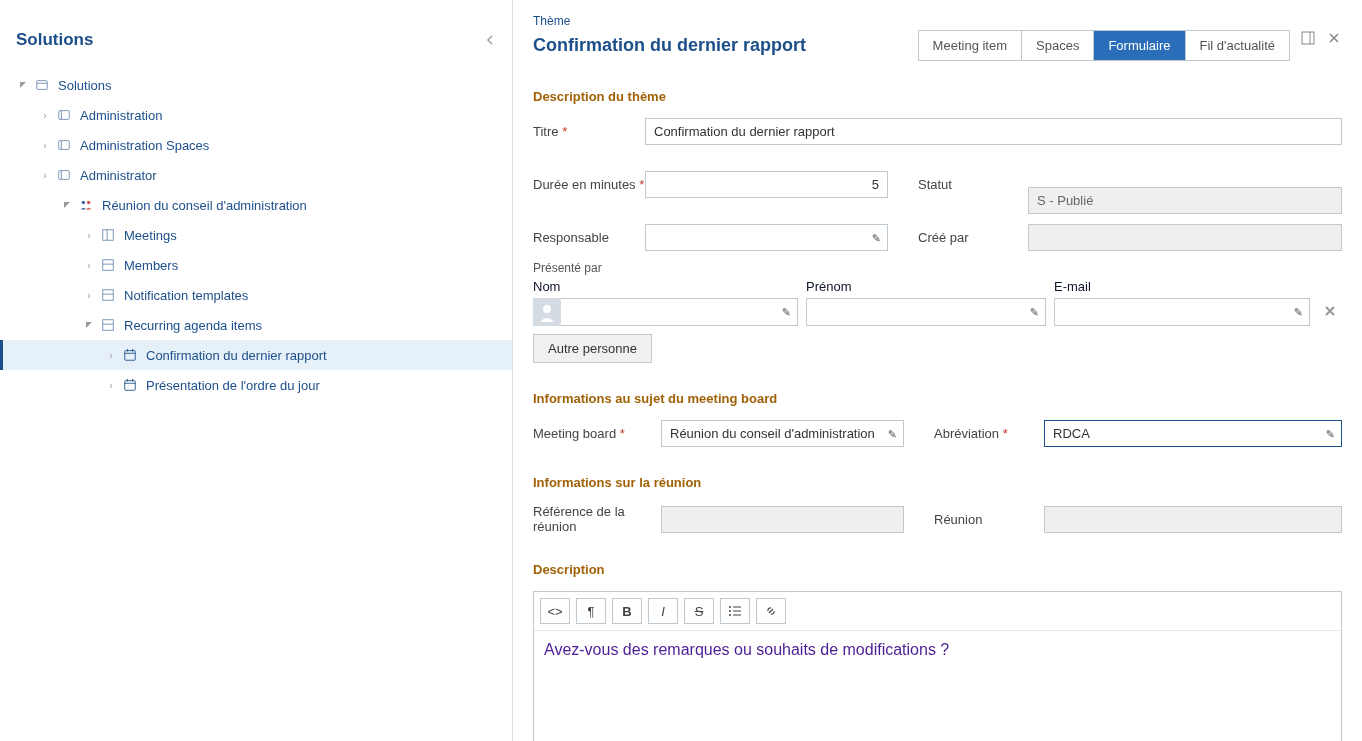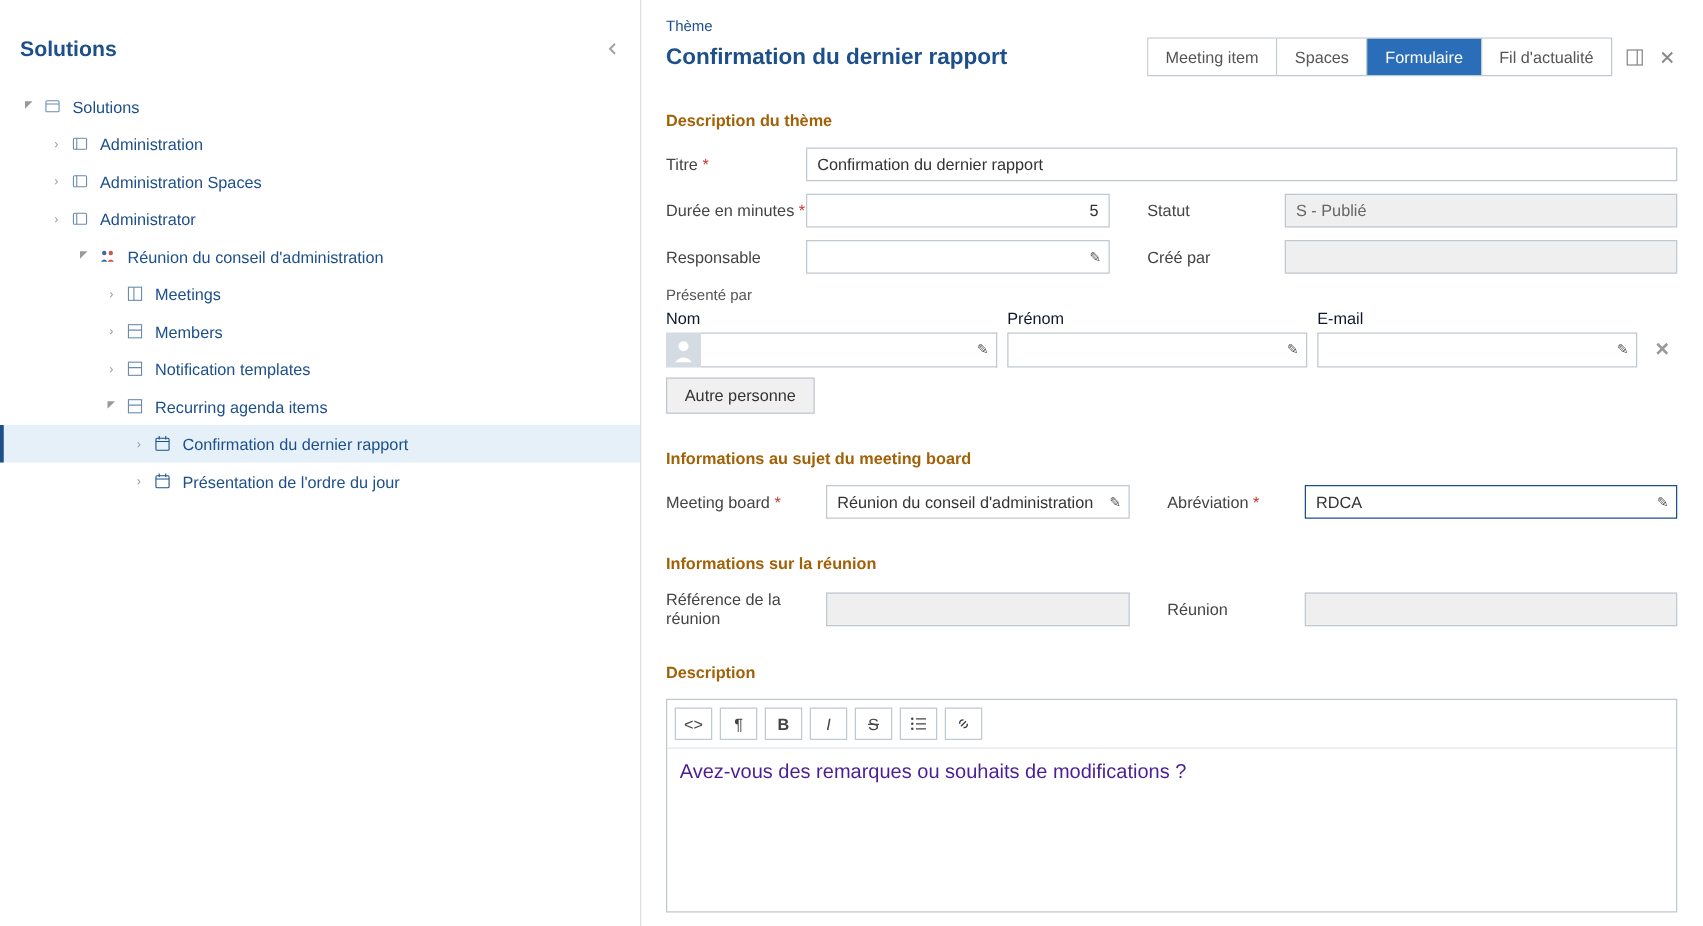--- a/index.html
+++ b/index.html
@@ -84,21 +84,21 @@
       align-items: center;
       margin-bottom: 24px;
     }
     .page-title {
       color: #1d4f8b;
       font-size: 18px;
       font-weight: 600;
     }
     .header-controls {
       display: flex;
-      align-items: center;
+      align-items: flex-start;
       gap: 10px;
     }
     .tabs { display: flex; border: 1px solid #c0c8d0; }
     .tab {
       padding: 7px 14px;
       cursor: pointer;
       background: #fff;
       color: #555;
       font-size: 13px;
       border-right: 1px solid #c0c8d0;
@@ -426,21 +426,21 @@
   <div class="form-row">
     <span class="form-label"><span>Titre</span> <span class="req">*</span></span>
     <input class="form-input" value="Confirmation du dernier rapport" style="">
   </div>
 
   <div class="form-row">
     <span class="form-label"><span>Durée en minutes</span> <span class="req">*</span></span>
     <input class="form-input number" style="width: 243px; flex: 0 0 auto;" value="5">
     <span style="width:30px"></span>
     <span class="form-label" style="width:110px">Statut</span>
-    <input class="form-input readonly" style="flex: 1 1 0%;" readonly="" value="S - Publié">
+    <input class="form-input readonly" style="flex: 1 1 0%; margin-top: 32px;" readonly="" value="S - Publié">
   </div>
 
   <div class="form-row">
     <span class="form-label">Responsable</span>
     <div class="input-wrap" style="width:243px;flex:none">
       <input class="form-input" value="" style="">
       <span class="pencil">✎</span>
     </div>
     <span style="width:30px"></span>
     <span class="form-label" style="width:110px">Créé par</span>

